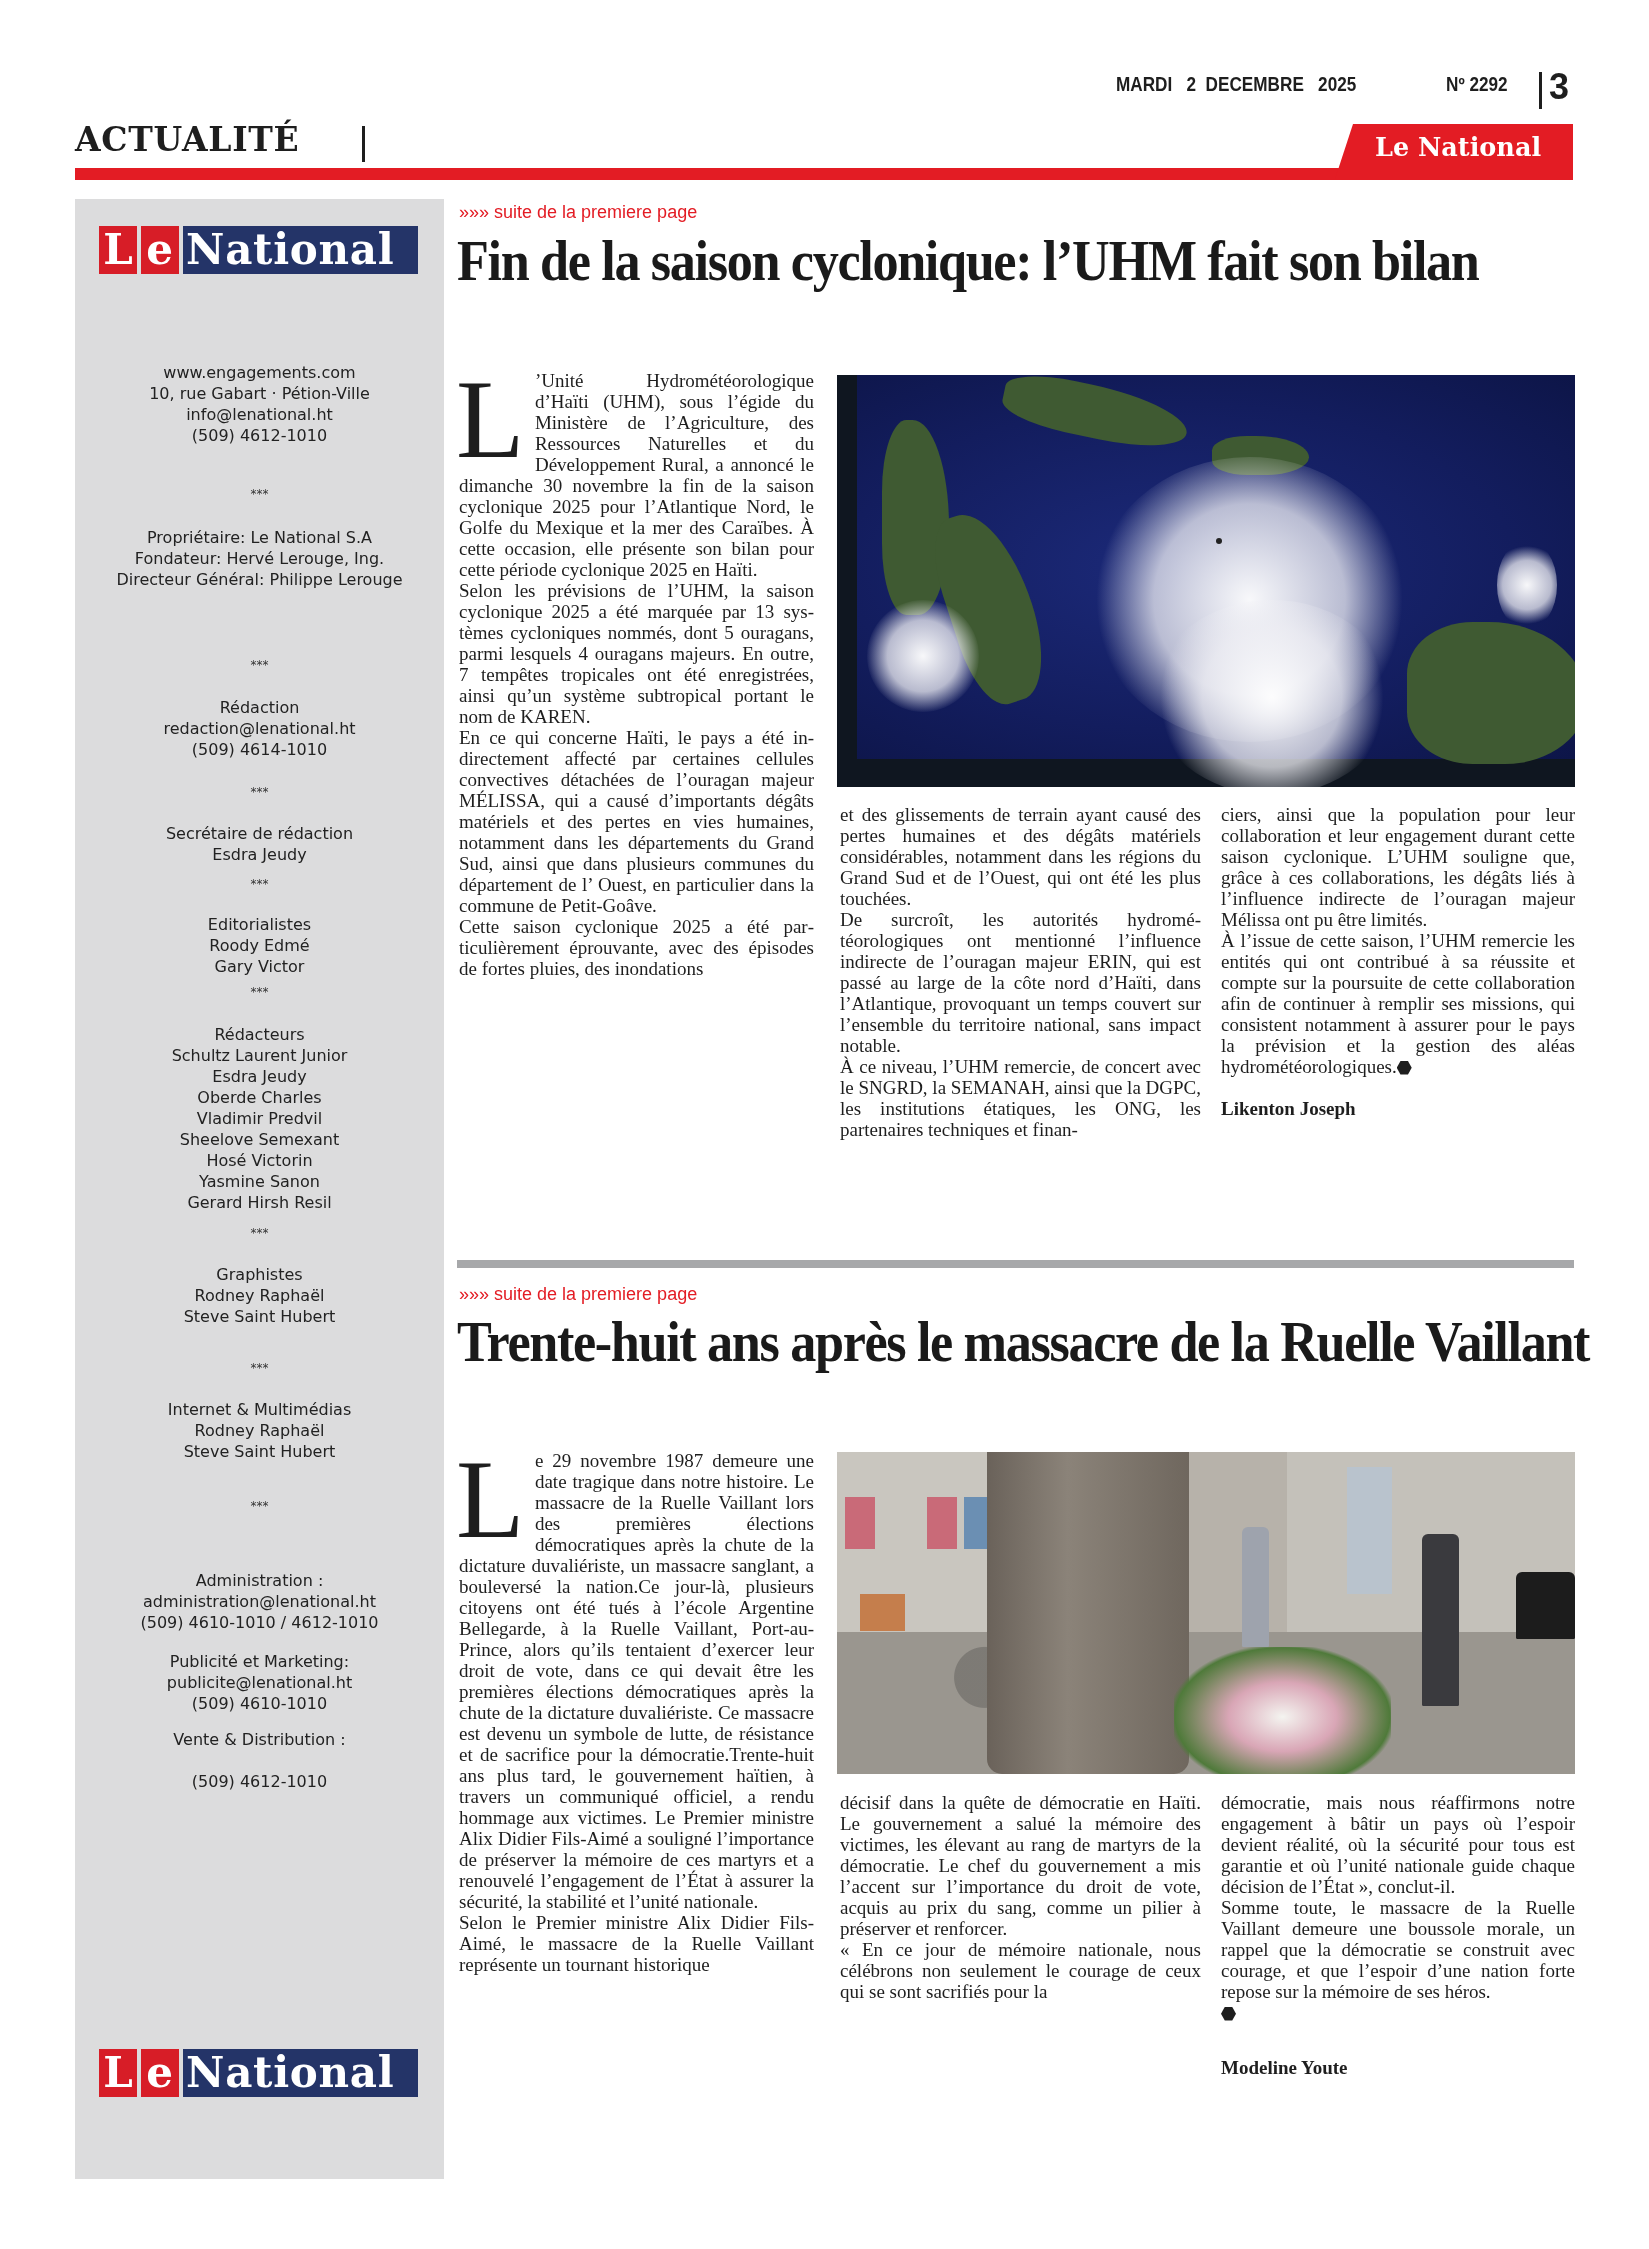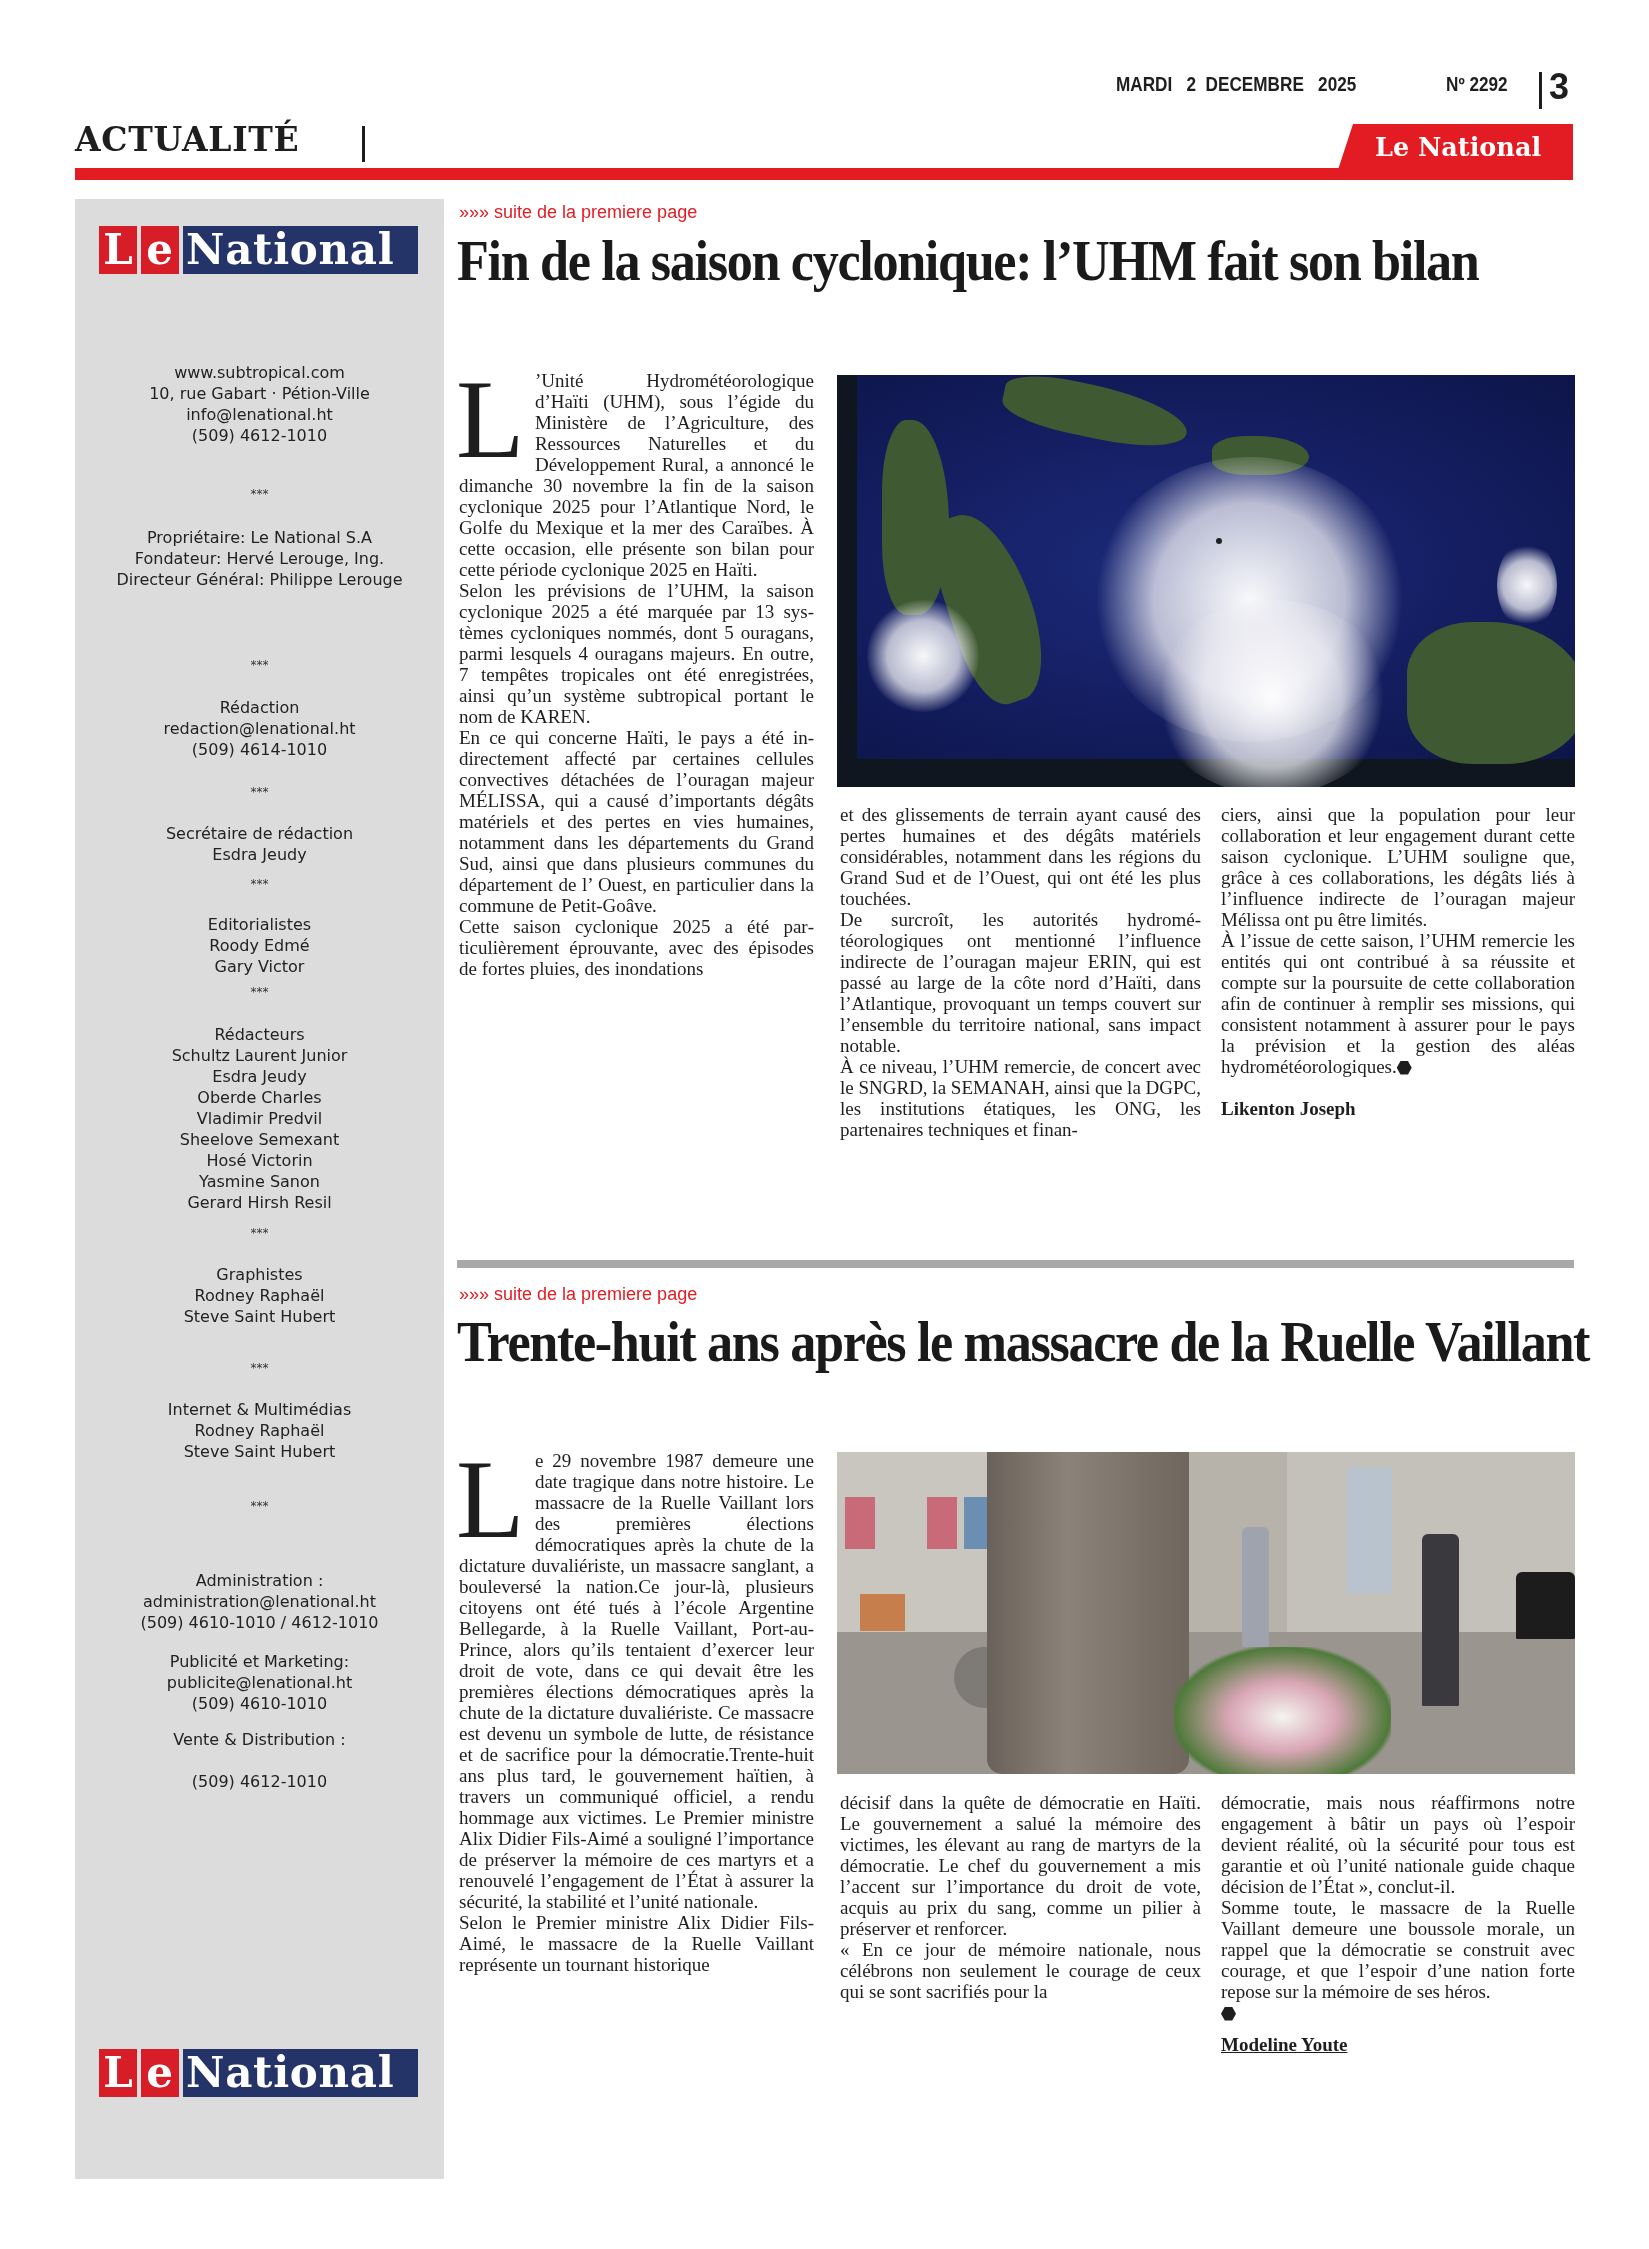--- a/index.html
+++ b/index.html
@@ -70,21 +70,21 @@
 <div class="abs" id="redtab-label">Le National</div>
 
 <div class="abs" id="sidebar">
   <div class="logo" style="top:27px;">
     <div class="box l1">L</div>
     <div class="box l2">e</div>
     <div class="box nat">National</div>
   </div>
 
   <div class="side-text" style="top:163px;">
-    <div>www.subtropical.com</div>
+    <div>www.engagements.com</div>
     <div>10, rue Gabart · Pétion-Ville</div>
     <div>info@lenational.ht</div>
     <div>(509) 4612-1010</div>
   </div>
   <div class="stars" style="top:288px;">***</div>
 
   <div class="side-text" style="top:328px;">
     <div>Propriétaire: Le National S.A</div>
     <div>Fondateur: Hervé Lerouge, Ing.</div>
     <div>Directeur Général: Philippe Lerouge</div>
@@ -230,15 +230,15 @@
 
 <div class="abs col" style="left:840px; top:1792px; width:361px;">
   <p>décisif dans la quête de démocratie en Haïti. Le gouvernement a salué la mé­moire des victimes, les élevant au rang de martyrs de la démocratie. Le chef du gou­vernement a mis l’accent sur l’importance du droit de vote, acquis au prix du sang, comme un pilier à préserver et renforcer.</p>
   <p>« En ce jour de mémoire nationale, nous célébrons non seulement le cour­age de ceux qui se sont sacrifiés pour la</p>
 </div>
 
 <div class="abs col" style="left:1221px; top:1792px; width:354px;">
   <p>démocratie, mais nous réaffirmons notre engagement à bâtir un pays où l’espoir devient réalité, où la sécurité pour tous est garantie et où l’unité nationale guide chaque décision de l’État », conclut-il.</p>
   <p>Somme toute, le massacre de la Ruelle Vaillant demeure une boussole morale, un rappel que la démocratie se construit avec courage, et que l’espoir d’une nation forte repose sur la mémoire de ses héros.</p>
   <p><span class="endmark"></span></p>
-  <p style="margin-top:11px;text-decoration:underline;" class="byline">Modeline Youte</p>
+  <p style="margin-top:34px;" class="byline">Modeline Youte</p>
 </div>
 
 
 </body></html>

